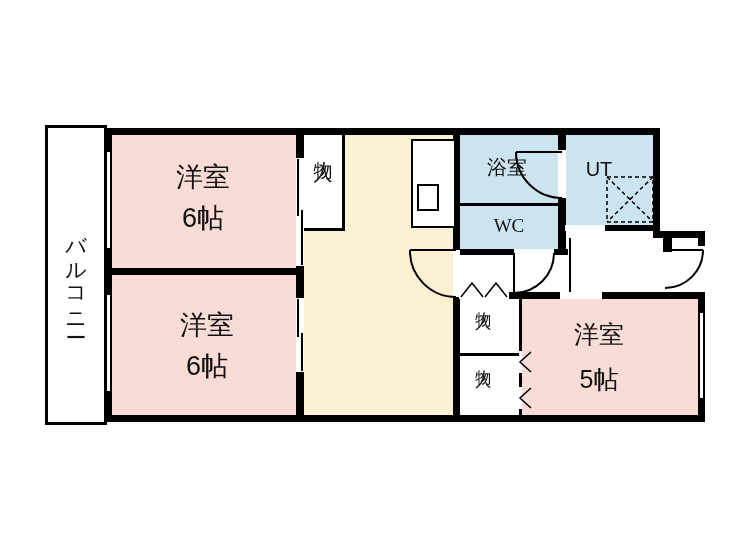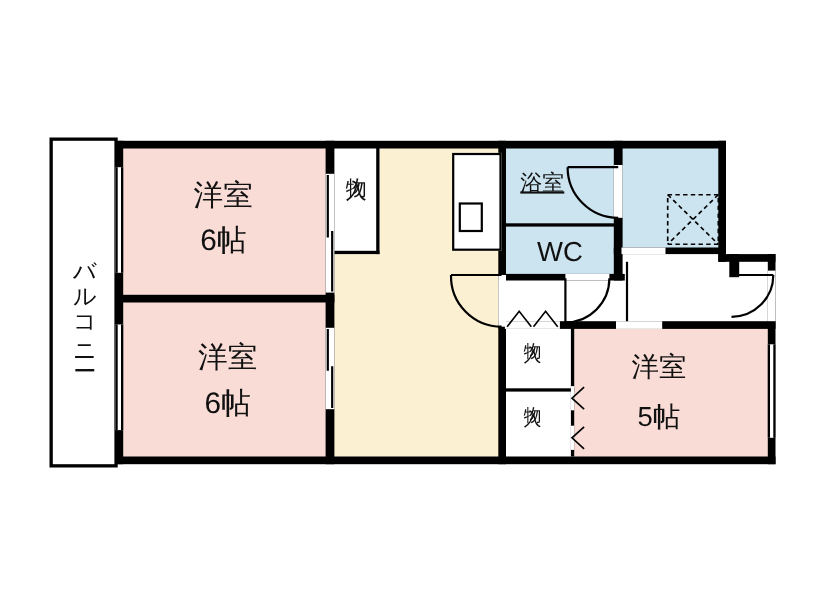--- a/index.html
+++ b/index.html
@@ -113,28 +113,31 @@
     <span>洋室</span>
     <span>6帖</span>
   </div>
 
 
   <div class="label" style="left:520px;top:320px;width:158px;height:74px;font-size:25px;">
     <span>洋室</span>
     <span>5帖</span>
   </div>
 
-  <div class="label" style="left:441px;top:156px;width:104px;height:26px;font-size:20px;text-decoration:underline;">
+  <div class="label" style="left:455px;top:156px;width:104px;height:26px;font-size:20px;">
     <span>浴室</span>
   </div>
 
-  <div class="label" style="left:457px;top:215px;width:104px;height:26px;font-size:25px;">
+  <div class="label" style="left:457px;top:215px;width:104px;height:26px;font-size:19px;font-family:Liberation Serif, serif;">
     <span>WC</span>
   </div>
 
+  <div class="label" style="left:563px;top:158px;width:72px;height:26px;font-size:20px;">
+    <span>UT</span>
+  </div>
 
 
   <div class="label" style="left:302px;top:146px;width:42px;height:84px;">
     <span class="vertical" style="font-size:19px;">物入</span>
   </div>
 
   <div class="label" style="left:462px;top:299px;width:42px;height:54px;">
     <span class="vertical" style="font-size:16px;">物入</span>
   </div>
 

